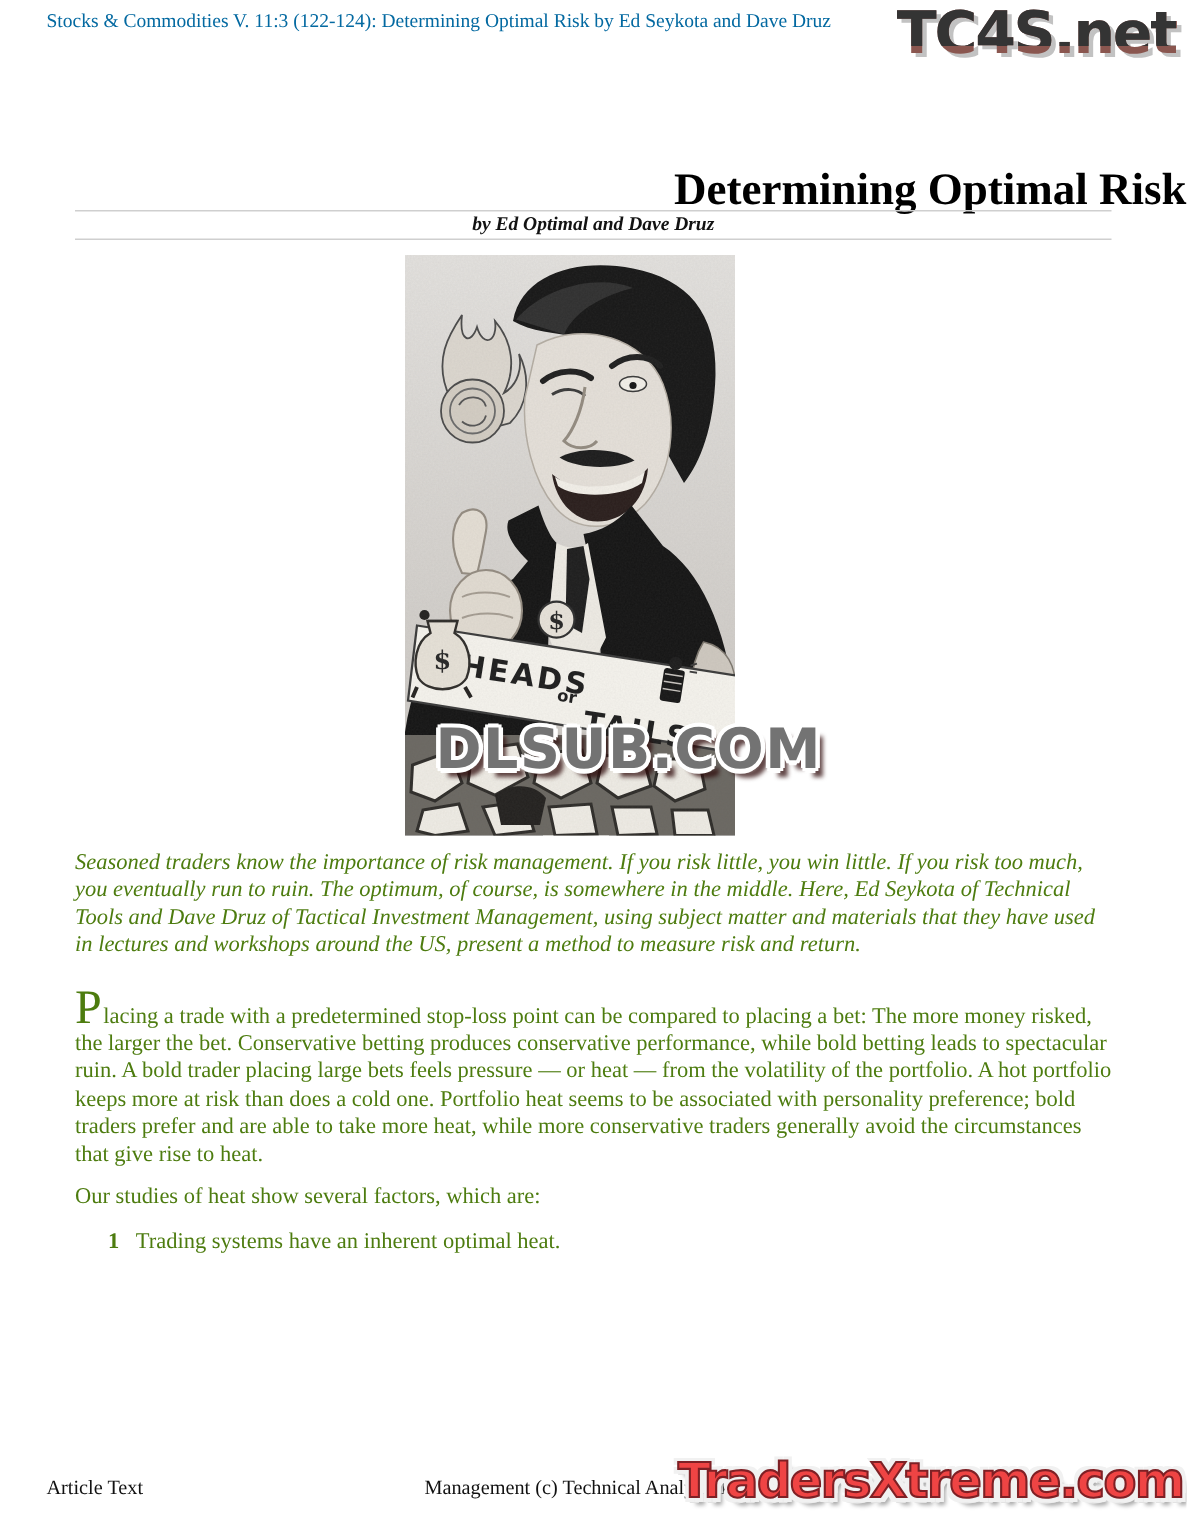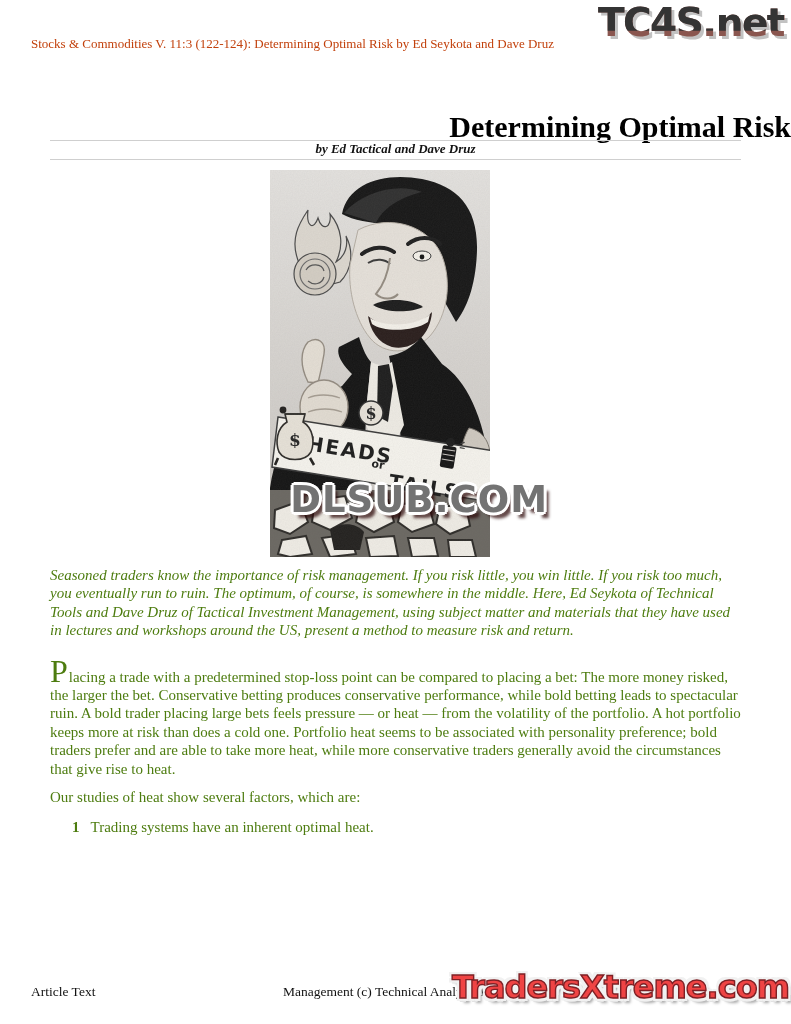--- a/index.html
+++ b/index.html
@@ -4,22 +4,22 @@
 <style>
   html,body { margin:0; padding:0; }
   body {
     width:791px; height:1024px; background:#ffffff; position:relative;
     font-family:"Liberation Serif", serif; color:#111;
     overflow:hidden;
   }
 
   
   .citation {
-    position:absolute; left:31px; top:36px;
-    font-size:13px; color:#c2410c; white-space:nowrap;
+    position:absolute; left:31px; top:6px;
+    font-size:13px; color:#0369a1; white-space:nowrap;
   }
   .tc4s {
     position:absolute; top:2px; right:4px; height:50px;
     font-family:"DejaVu Sans", sans-serif; font-weight:bold;
     font-size:39px; letter-spacing:-1.5px; line-height:48px;
   }
   .tc4s span { white-space:nowrap; }
   .tc4s .layer-shadow { position:relative; color:#c2c2c2; left:0; top:0; }
   .tc4s .layer-red, .tc4s .layer-dark { position:absolute; left:-3px; top:-3px; }
   .tc4s .layer-red  { color:#8a564f; }
@@ -82,21 +82,21 @@
 
 <div class="tc4s">
   <span class="layer-shadow">TC4S.net</span>
   <span class="layer-red">TC4S.net</span>
   <span class="layer-dark">TC4S.net</span>
 </div>
 
 <h1 class="title">Determining Optimal Risk</h1>
 
 <div class="rule top"></div>
-<div class="byline">by Ed Tactical and Dave Druz</div>
+<div class="byline">by Ed Optimal and Dave Druz</div>
 <div class="rule bottom"></div>
 
 <div class="photo">
   <svg viewBox="0 0 220 387" width="220" height="387" xmlns="http://www.w3.org/2000/svg">
     <defs>
       <linearGradient id="bgg" x1="0" y1="0" x2="0" y2="1">
         <stop offset="0" stop-color="#e4e2df"></stop>
         <stop offset="1" stop-color="#c9c5c0"></stop>
       </linearGradient>
       <filter id="grain">

